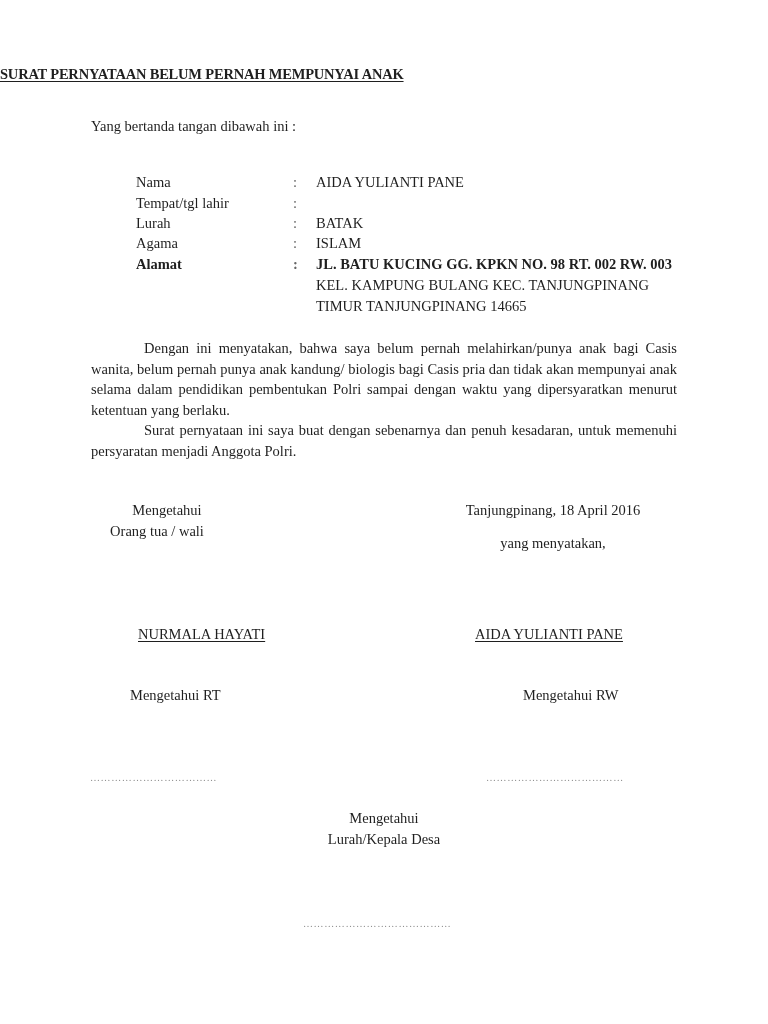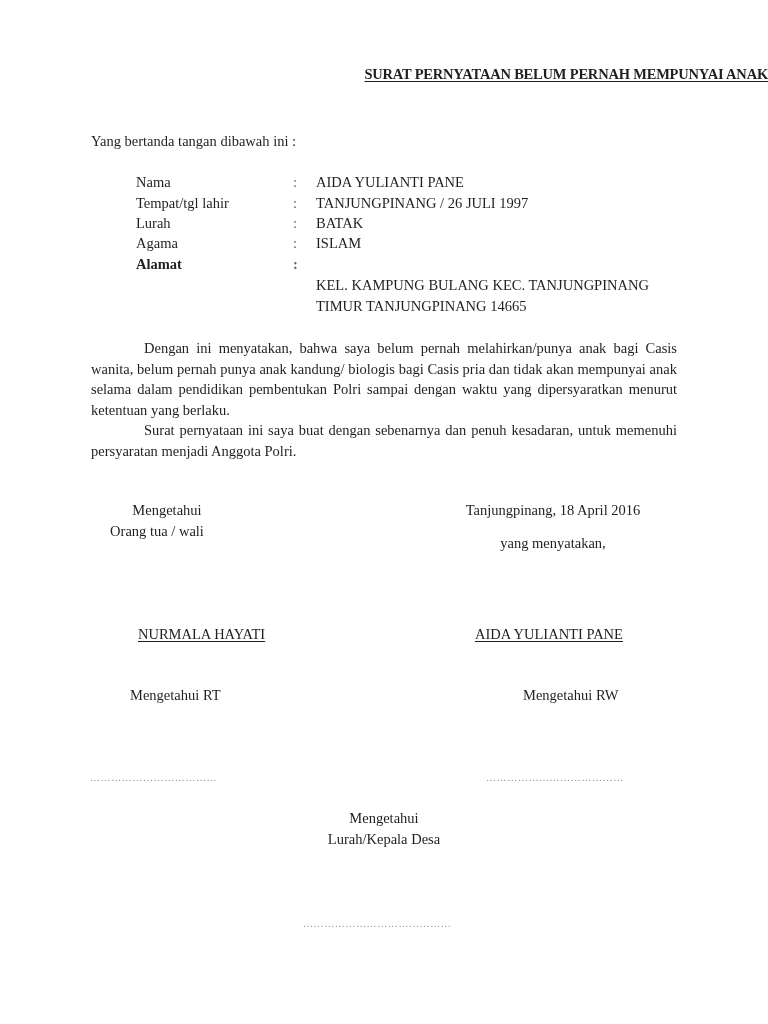--- a/index.html
+++ b/index.html
@@ -12,28 +12,28 @@
       height: 1024px;
       position: relative;
       overflow: hidden;
       font-family: "Liberation Serif", "DejaVu Serif", serif;
       color: #1f1f1f;
       font-size: 14.5px;
     }
     .abs { position: absolute; white-space: nowrap; }
     .title {
       left: 0; width: 768px; top: 66px;
-      text-align: right;
+      text-align: left;
       font-weight: bold;
       font-size: 14.5px;
       text-decoration: underline;
       text-underline-offset: 2px;
       letter-spacing: -0.2px;
     }
-    .intro { left: 91px; top: 133px; }
+    .intro { left: 91px; top: 118px; }
     .field-row { position: absolute; left: 0; width: 748px; height: 20px; }
     .field-label { position: absolute; left: 136px; }
     .field-colon { position: absolute; left: 293px; color: #666; }
     .field-value { position: absolute; left: 316px; white-space: nowrap; }
     .para {
       position: absolute;
       left: 91px;
       width: 586px;
       text-align: justify;
       line-height: 20.5px;
@@ -61,35 +61,35 @@
 
   <div>
     <div class="field-row" style="top:174px;">
       <span class="field-label">Nama</span>
       <span class="field-colon">:</span>
       <span class="field-value">AIDA YULIANTI PANE</span>
     </div>
     <div class="field-row" style="top:195px;">
       <span class="field-label">Tempat/tgl lahir</span>
       <span class="field-colon">:</span>
-      <span class="field-value">TANJUNGPINANG / 26 JULI 1997</span>
     </div>
     <div class="field-row" style="top:215px;">
       <span class="field-label">Lurah</span>
       <span class="field-colon">:</span>
       <span class="field-value">BATAK</span>
     </div>
     <div class="field-row" style="top:235px;">
       <span class="field-label">Agama</span>
       <span class="field-colon">:</span>
       <span class="field-value">ISLAM</span>
     </div>
     <div class="field-row" style="top:256px;font-weight:bold;">
       <span class="field-label">Alamat</span>
       <span class="field-colon">:</span>
+      <span class="field-value">JL. BATU KUCING GG. KPKN NO. 98 RT. 002 RW. 003</span>
     </div>
     <div class="field-row" style="top:277px;">
       <span class="field-value">KEL. KAMPUNG BULANG KEC. TANJUNGPINANG</span>
     </div>
     <div class="field-row" style="top:298px;">
       <span class="field-value">TIMUR TANJUNGPINANG 14665</span>
     </div>
   </div>
 
   <div class="para" style="top:338px;">Dengan ini menyatakan, bahwa saya belum pernah melahirkan/punya anak bagi Casis wanita, belum pernah punya anak kandung/ biologis bagi Casis pria dan tidak akan mempunyai anak selama dalam pendidikan pembentukan Polri sampai dengan waktu yang dipersyaratkan menurut ketentuan yang berlaku.</div>

